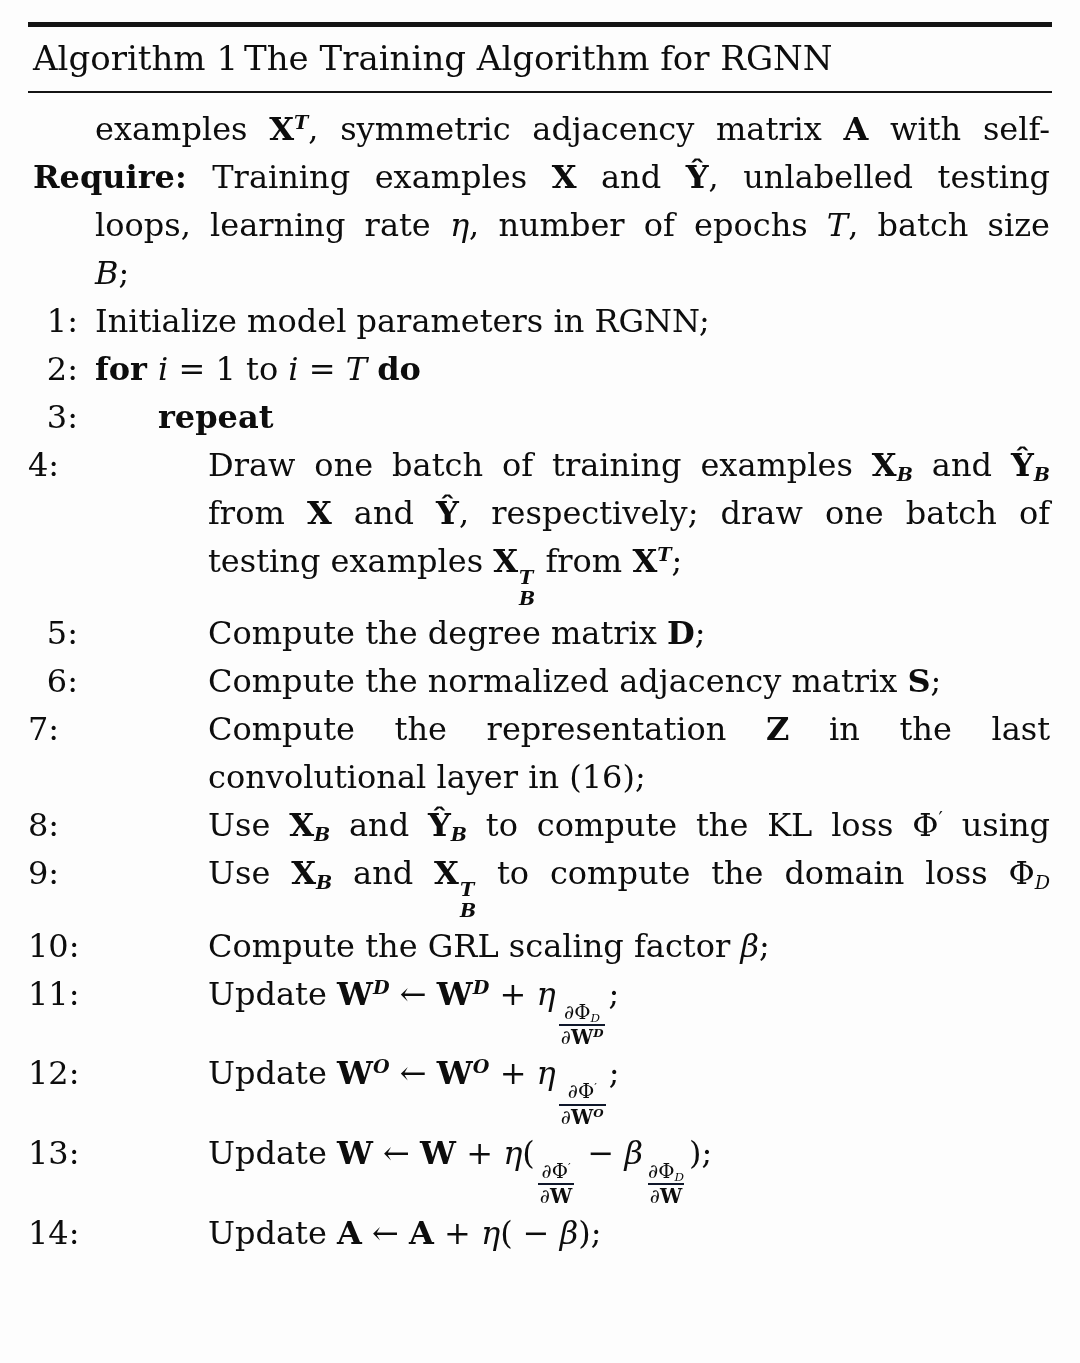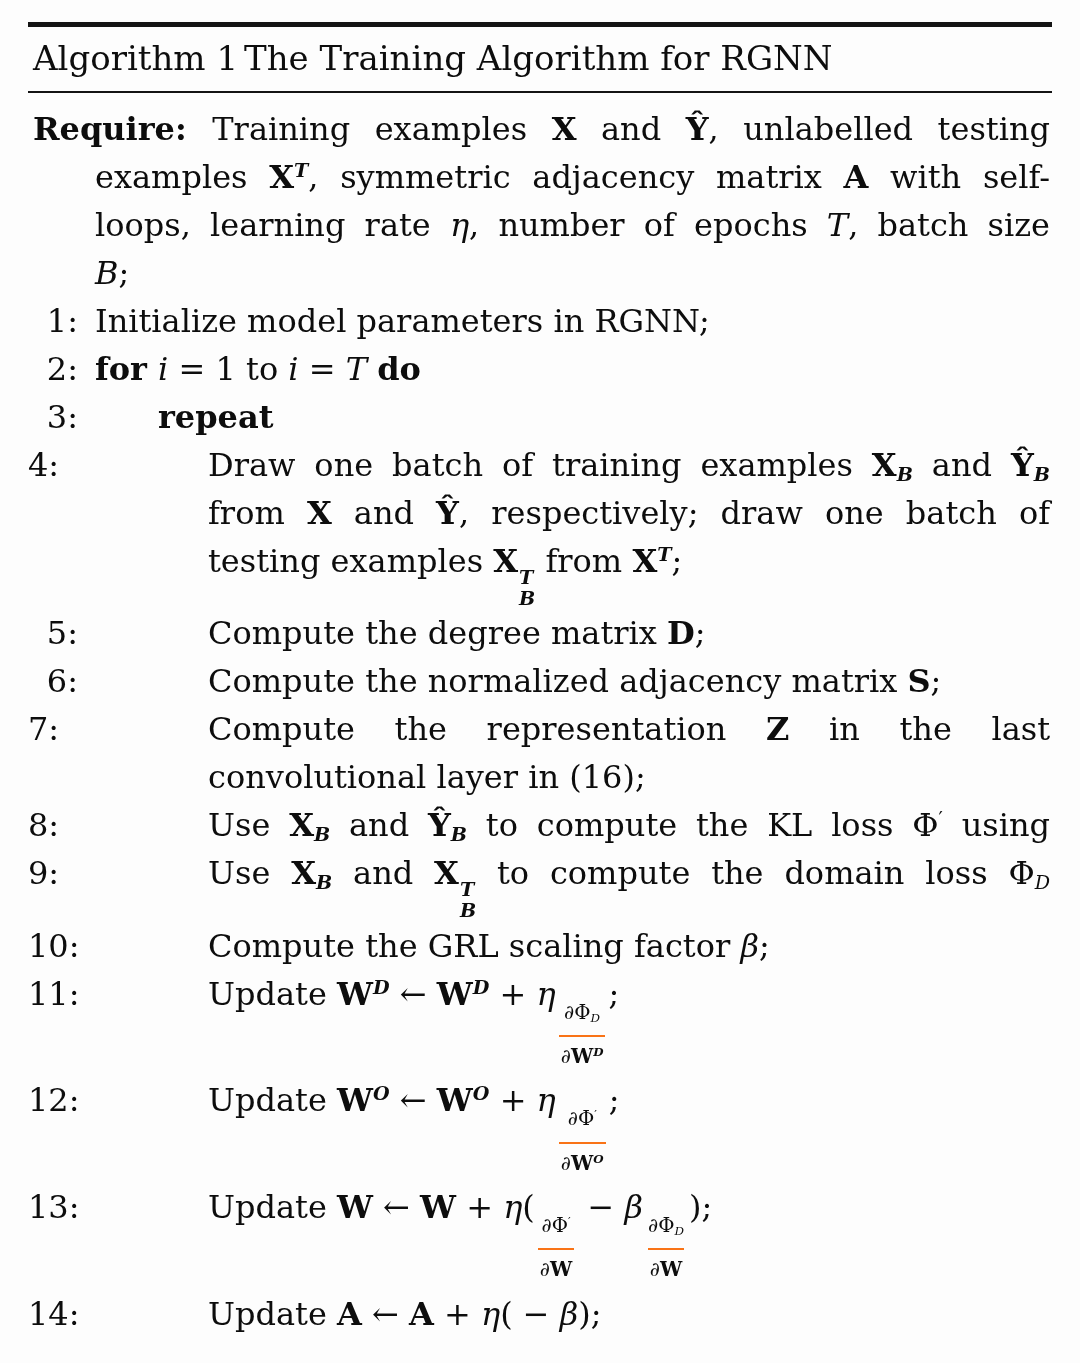--- a/index.html
+++ b/index.html
@@ -67,37 +67,36 @@
   }
 
   .frac {
     display: inline-flex;
     flex-direction: column;
     align-items: center;
     font-size: 0.62em;
     line-height: 1.18;
     vertical-align: -0.70em;
     margin: 0 3px;
-    gap: 11px;
   }
-  .frac .fden { border-top: 2px solid #f97316; padding: 8px 2px; }
+  .frac .fden { border-top: 2px solid #0f172a; padding: 0 2px; }
   .frac .fnum { padding: 0 2px; }
 </style>
 </head>
 <body>
 
 <div class="figure">
   <div class="rule rule-top"></div>
   <div class="title">
     <span class="label">Algorithm 1</span><span class="rest">The Training Algorithm for RGNN</span>
   </div>
   <div class="rule rule-mid"></div>
   <div class="algo-body">
+      <div class="row i1 j"><span class="num"></span><span class="seg s-r">examples </span><span class="seg s-bm">X<span class="sup"><span class="seg s-i">T</span></span></span><span class="seg s-r">, symmetric adjacency matrix </span><span class="seg s-bm">A</span><span class="seg s-r"> with self-</span></div>
       <div class="row i0 j"><span class="num"></span><span class="seg s-b">Require: </span><span class="seg s-r">Training examples </span><span class="seg s-bm">X</span><span class="seg s-r"> and </span><span class="seg s-bm">Ŷ</span><span class="seg s-r">, unlabelled testing</span></div>
-      <div class="row i1 j"><span class="num"></span><span class="seg s-r">examples </span><span class="seg s-bm">X<span class="sup"><span class="seg s-i">T</span></span></span><span class="seg s-r">, symmetric adjacency matrix </span><span class="seg s-bm">A</span><span class="seg s-r"> with self-</span></div>
       <div class="row i1 j"><span class="num"></span><span class="seg s-r">loops, learning rate </span><span class="seg s-i">η</span><span class="seg s-r">, number of epochs </span><span class="seg s-i">T</span><span class="seg s-r">, batch size</span></div>
       <div class="row i1"><span class="num"></span><span class="seg s-i">B</span><span class="seg s-r">;</span></div>
       <div class="row i1"><span class="num">1:</span><span class="seg s-r">Initialize model parameters in RGNN;</span></div>
       <div class="row i1"><span class="num">2:</span><span class="seg s-b">for </span><span class="seg s-i">i</span><span class="seg s-r"> = 1 to </span><span class="seg s-i">i</span><span class="seg s-r"> = </span><span class="seg s-i">T</span><span class="seg s-r"> </span><span class="seg s-b">do</span></div>
       <div class="row i2"><span class="num">3:</span><span class="seg s-b">repeat</span></div>
       <div class="row i3 j"><span class="num">4:</span><span class="seg s-r">Draw one batch of training examples </span><span class="seg s-bm">X<span class="sub"><span class="seg s-i">B</span></span></span><span class="seg s-r"> and </span><span class="seg s-bm">Ŷ<span class="sub"><span class="seg s-i">B</span></span></span></div>
       <div class="row i3 j"><span class="num"></span><span class="seg s-r">from </span><span class="seg s-bm">X</span><span class="seg s-r"> and </span><span class="seg s-bm">Ŷ</span><span class="seg s-r">, respectively; draw one batch of</span></div>
       <div class="row i3"><span class="num"></span><span class="seg s-r">testing examples </span><span class="seg s-bm">X<span class="supsub">
             <span><span class="seg s-i">T</span></span>
             <span><span class="seg s-i">B</span></span>

